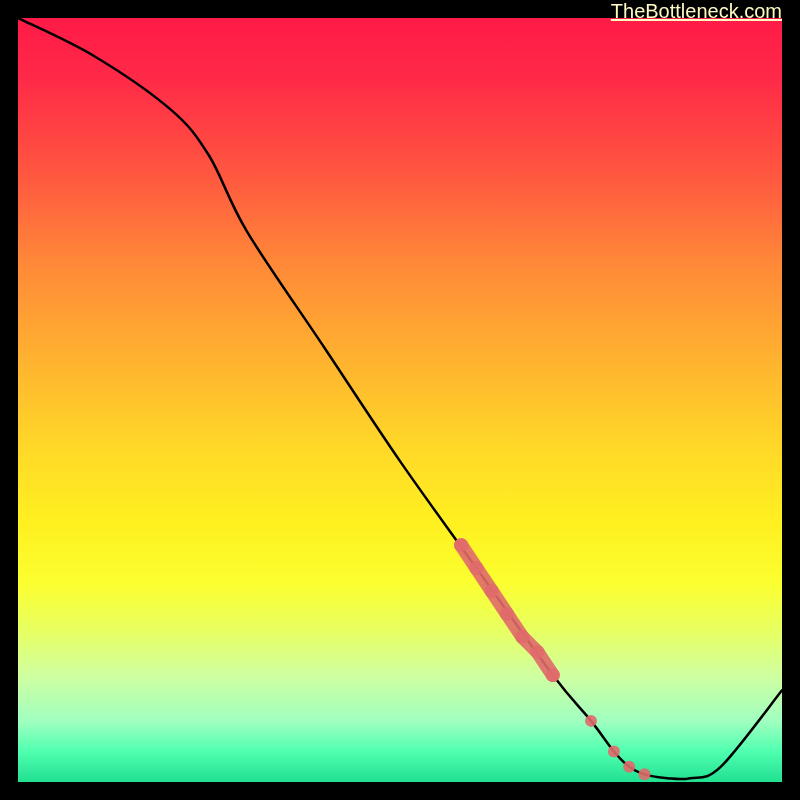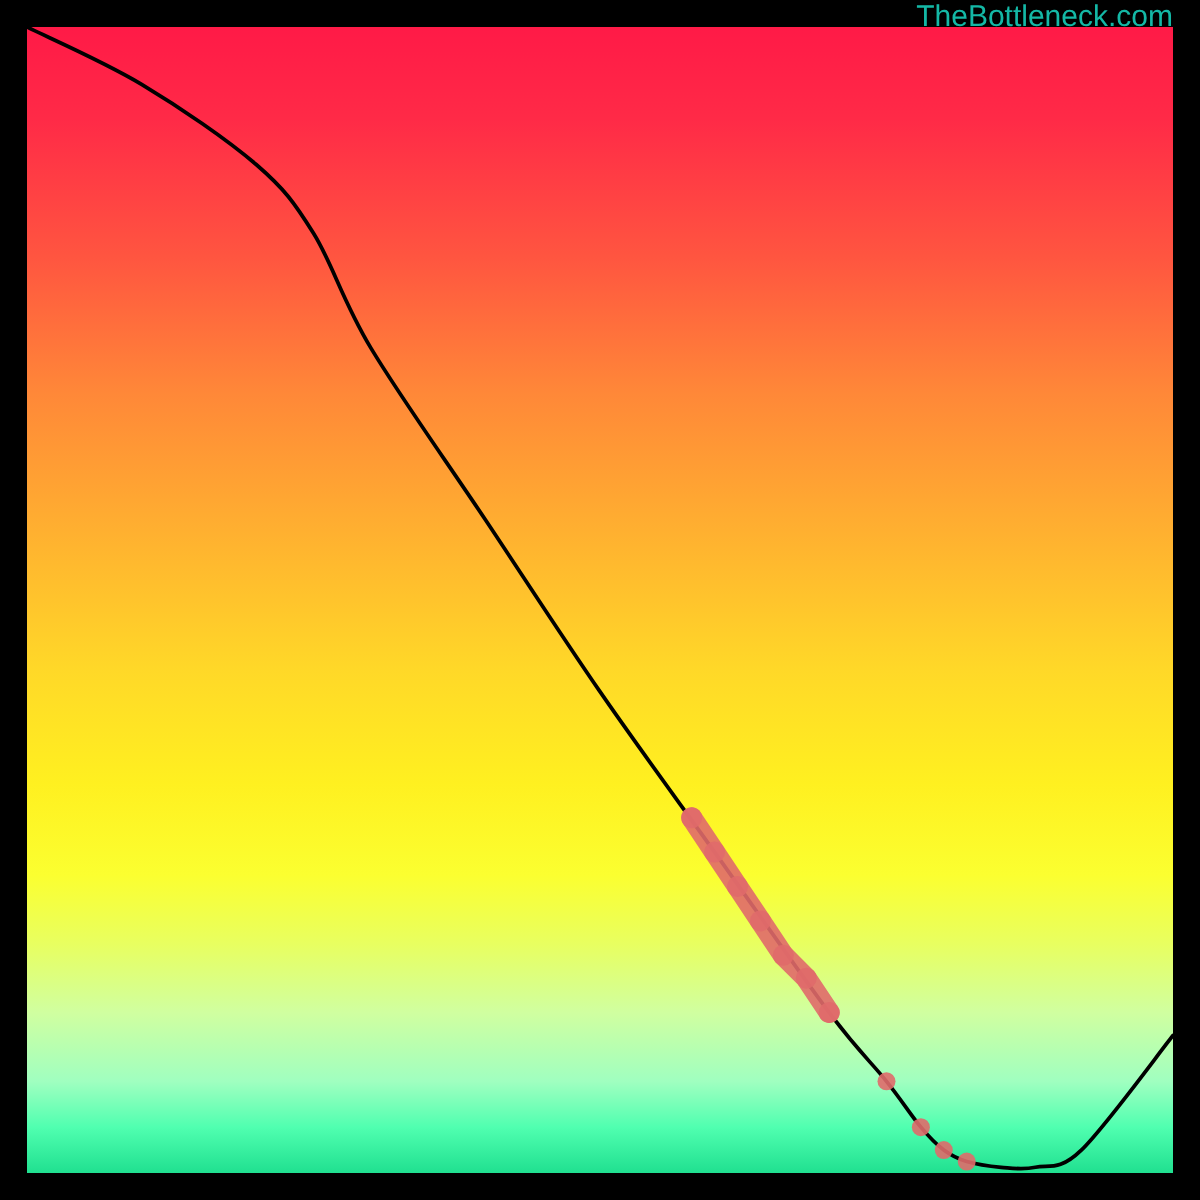--- a/index.html
+++ b/index.html
@@ -30,23 +30,24 @@
       #a0ffc0 92%,
       #50ffb0 96%,
       #20e090 100%
     );
   }
   .watermark {
     position: absolute;
     top: 0px;
     right: 18px;
     font-size: 20px;
-    color: #14b8a6;
+    color: #fef9c3;
     font-weight: normal;
     z-index: 10;
+    text-decoration: underline;
   }
   svg.curve {
     position: absolute;
     top: 0;
     left: 0;
     width: 764px;
     height: 764px;
   }
 </style>
 </head>

